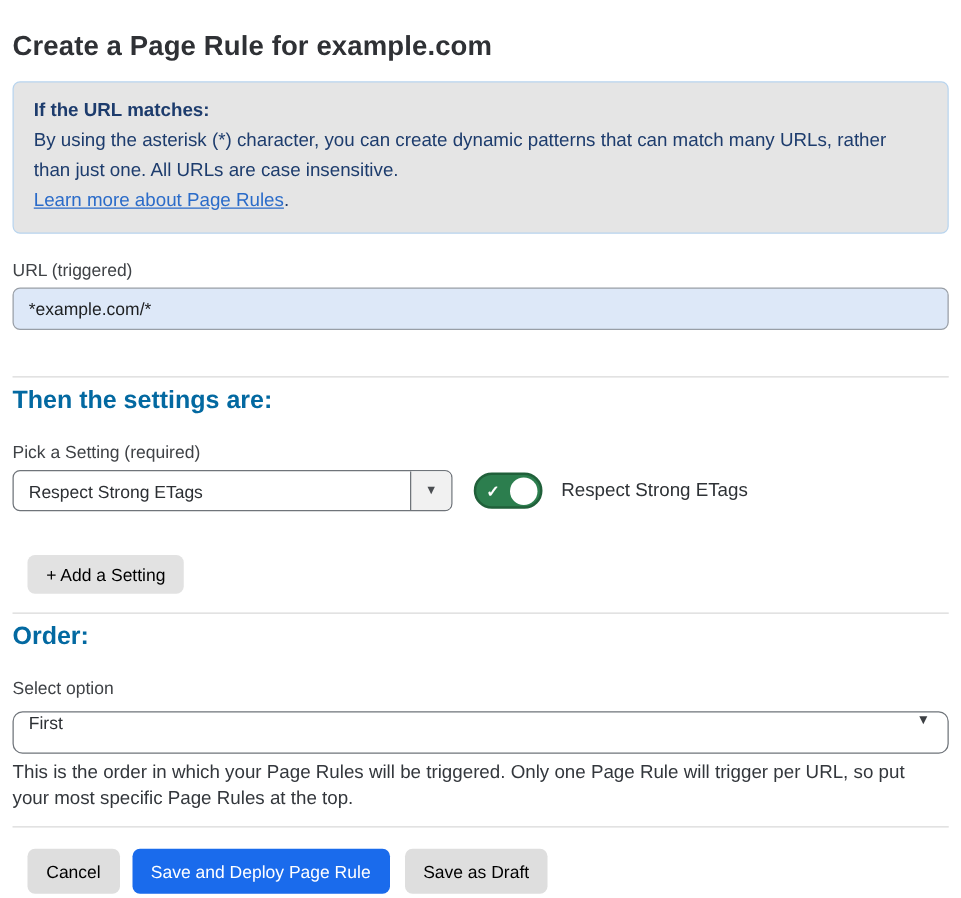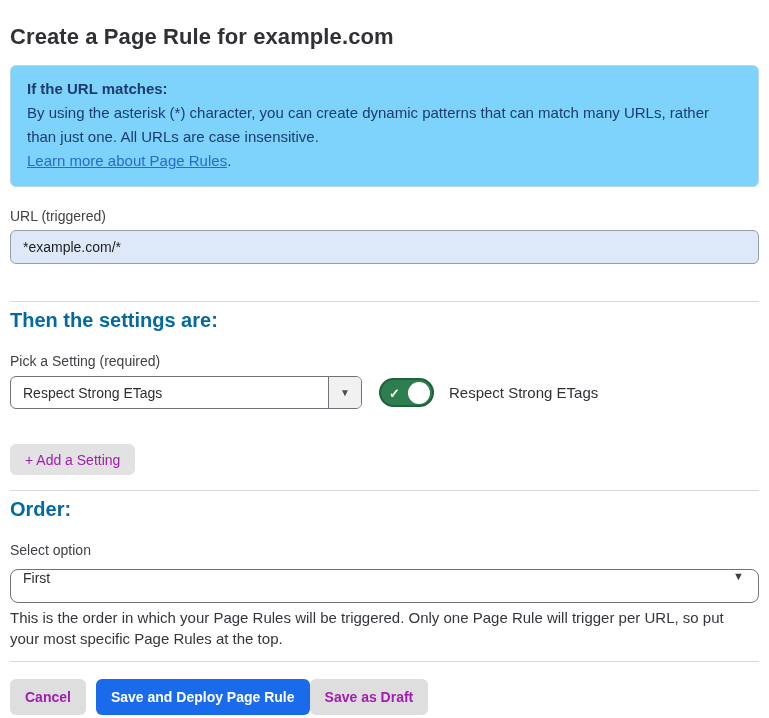--- a/index.html
+++ b/index.html
@@ -17,21 +17,21 @@
     font-size: 22px;
     font-weight: 700;
     color: #2f3135;
     padding-top: 24px;
     letter-spacing: 0.1px;
   }
 
   
   .info-box {
     margin-top: 15px;
-    background: #7dd3fc;
+    background: #e5e5e5;
     border: 1px solid #b8d4ee;
     border-radius: 6px;
     padding: 11px 16px 13px 16px;
     color: #1d3c6d;
     font-size: 15px;
     line-height: 24px;
   }
   .info-box .info-heading { font-weight: 700; }
   .info-box .info-body { max-width: 720px; }
   .info-link {
@@ -159,21 +159,21 @@
     align-items: center;
     justify-content: center;
     height: 31px;
     padding: 0 15px;
     border: none;
     border-radius: 6px;
     font-family: "Liberation Sans", sans-serif;
     font-size: 14px;
     cursor: pointer;
   }
-  .btn-gray { background: #dedede; color: #a21caf; }
+  .btn-gray { background: #dedede; color: #000000; margin-left: 12px; }
   .add-setting-btn { margin-top: 35px; background: #e2e2e2; }
 
   
   .order-select {
     margin-top: 11px;
     width: 749px;
     height: 34px;
     border: 1px solid #6f747a;
     border-radius: 8px;
     background: #ffffff;
@@ -198,21 +198,21 @@
     line-height: 21px;
     color: #33373c;
     max-width: 740px;
   }
 
   .button-row {
     margin-top: 17px;
     display: flex;
     align-items: center;
   }
-  .button-row .btn { height: 36px; font-weight: bold; }
+  .button-row .btn { height: 36px; }
   .btn-cancel { margin-right: 10px; }
   .btn-draft { margin-right: 12px; }
   .btn-primary { background: #1a6bec; color: #ffffff; }
 </style>
 </head>
 <body>
 
 <div class="page">
 
   <h1 class="page-title">Create a Page Rule for example.com</h1>

